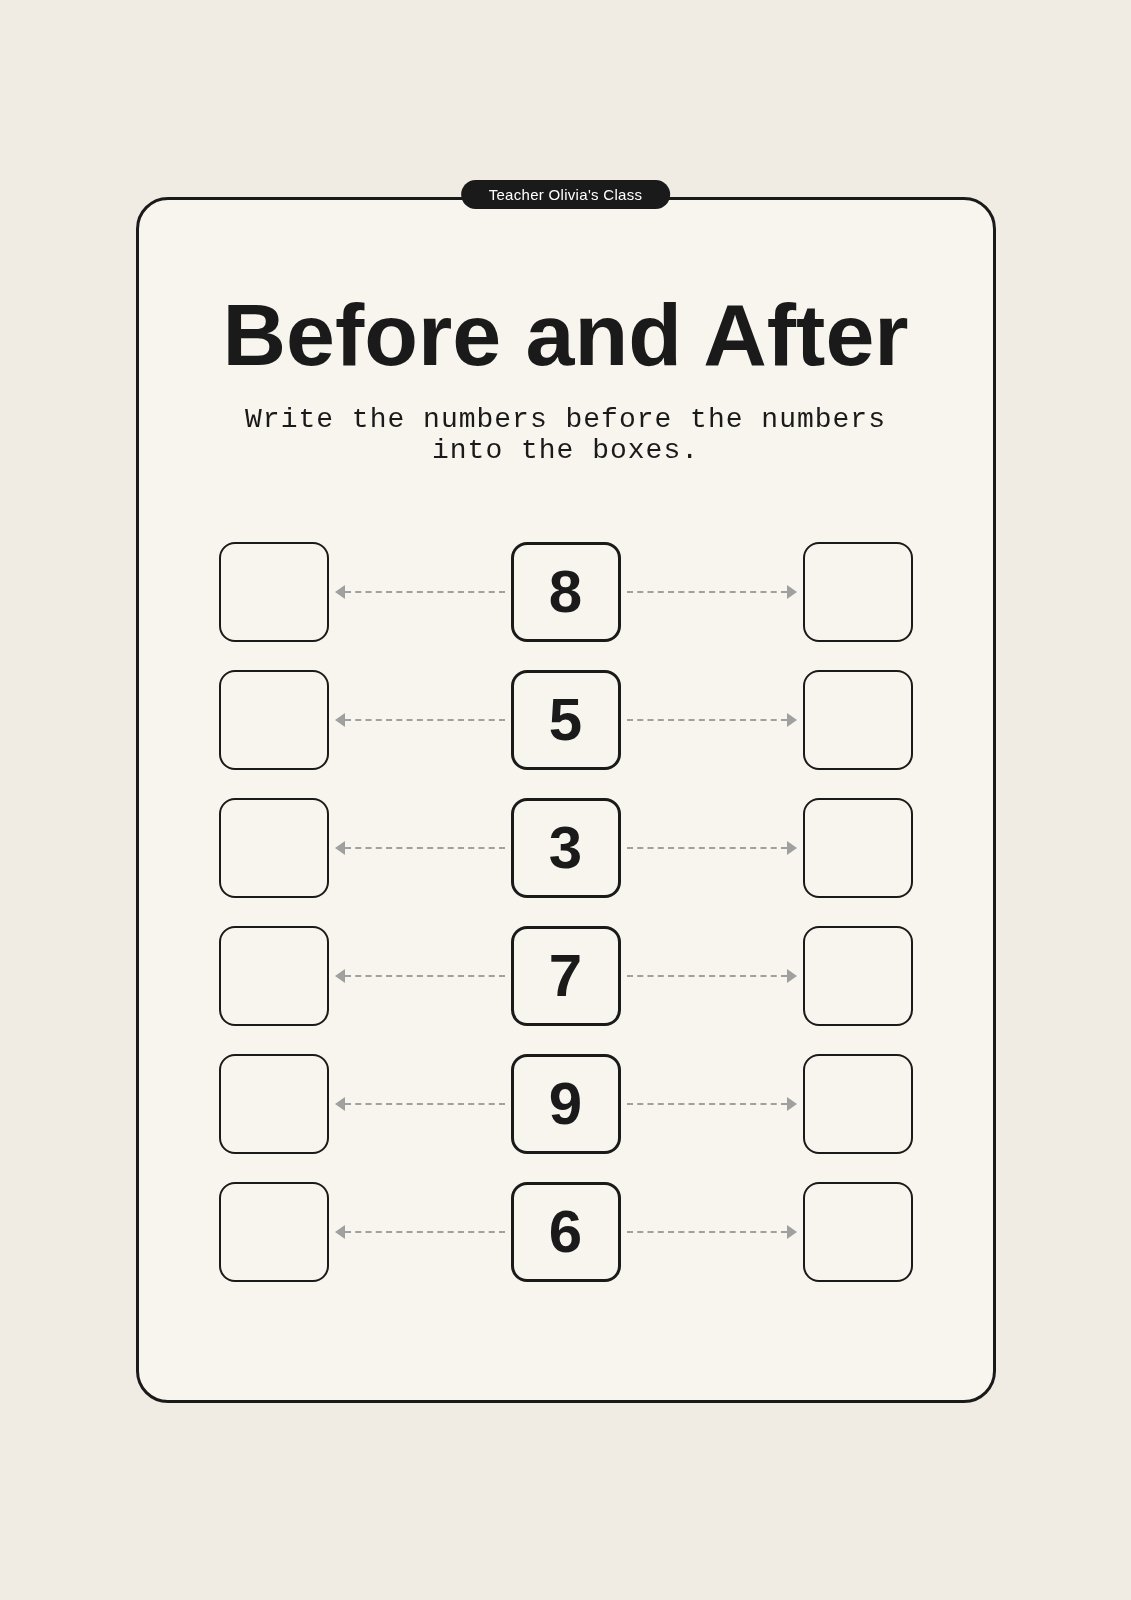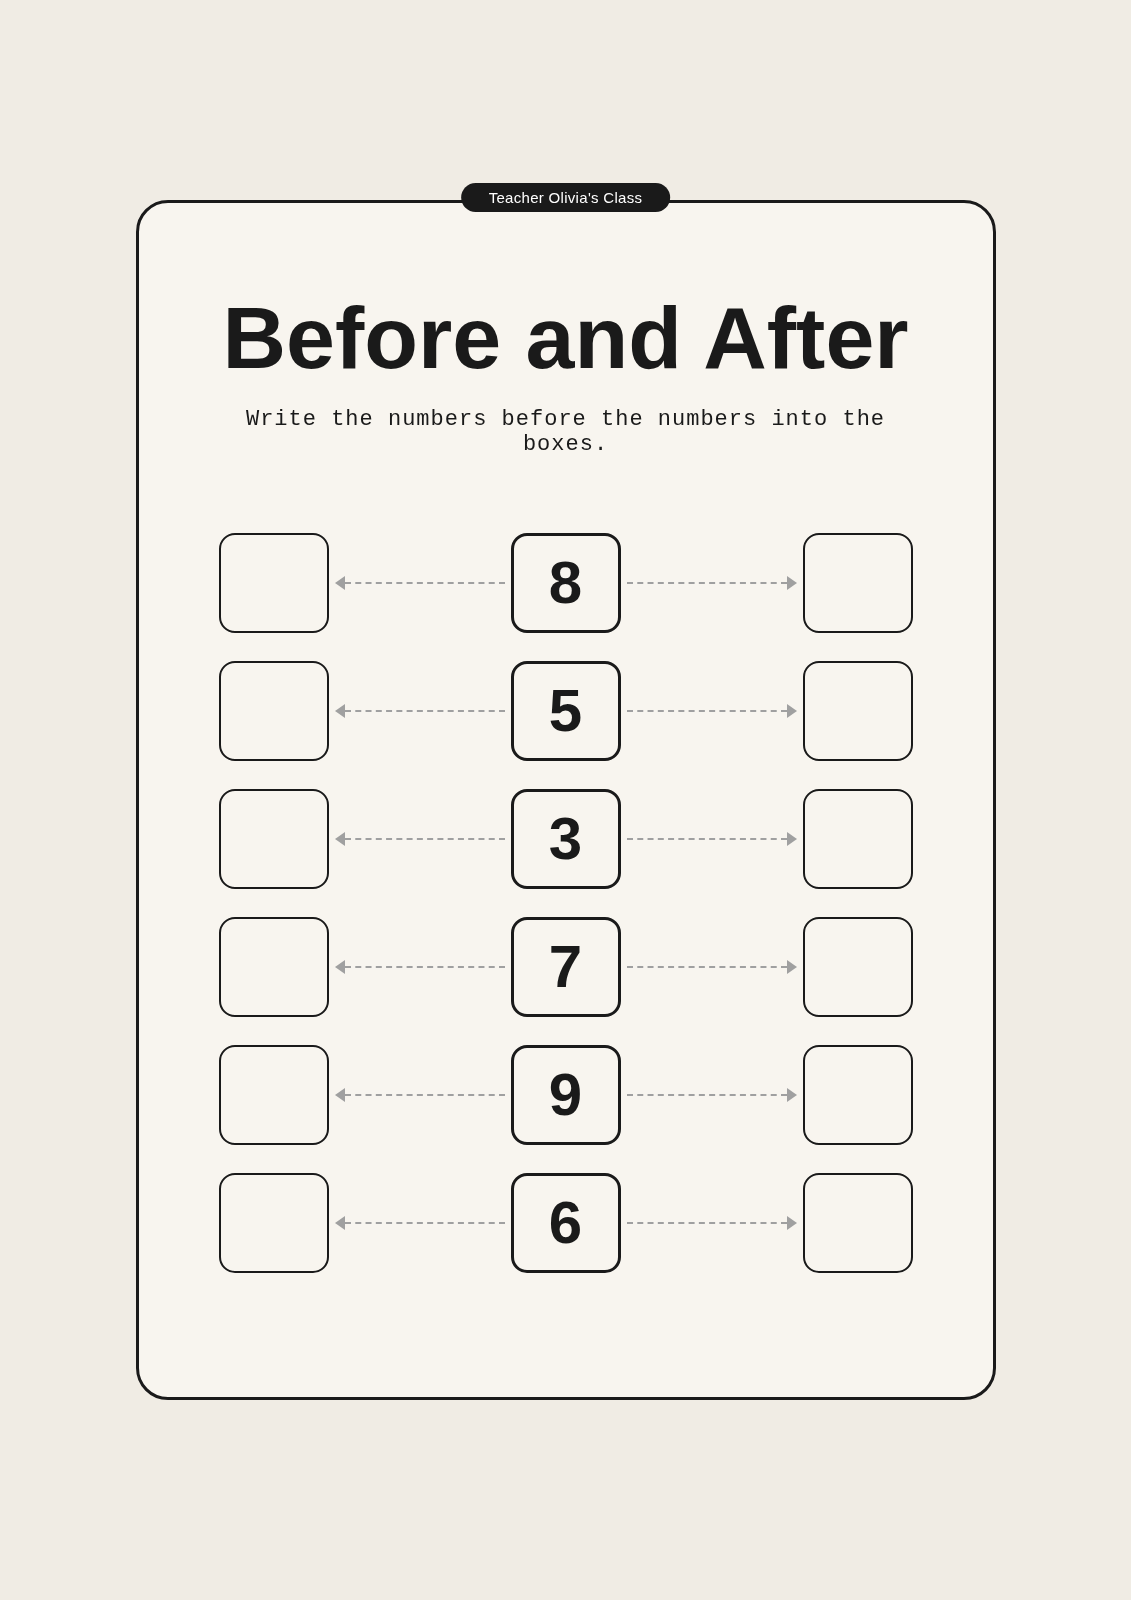--- a/index.html
+++ b/index.html
@@ -49,21 +49,21 @@
       font-weight: 900;
       color: #1a1a1a;
       font-family: 'Arial Black', Arial, sans-serif;
       text-align: center;
       margin-top: 27px;
       margin-bottom: 20px;
       line-height: 1.1;
     }
 
     .subtitle {
-      font-size: 22px;
+      font-size: 28px;
       color: #1a1a1a;
       text-align: center;
       font-family: 'Courier New', Courier, monospace;
       letter-spacing: 1px;
       margin-bottom: 76px;
     }
 
     .rows-container {
       width: 100%;
       display: flex;

